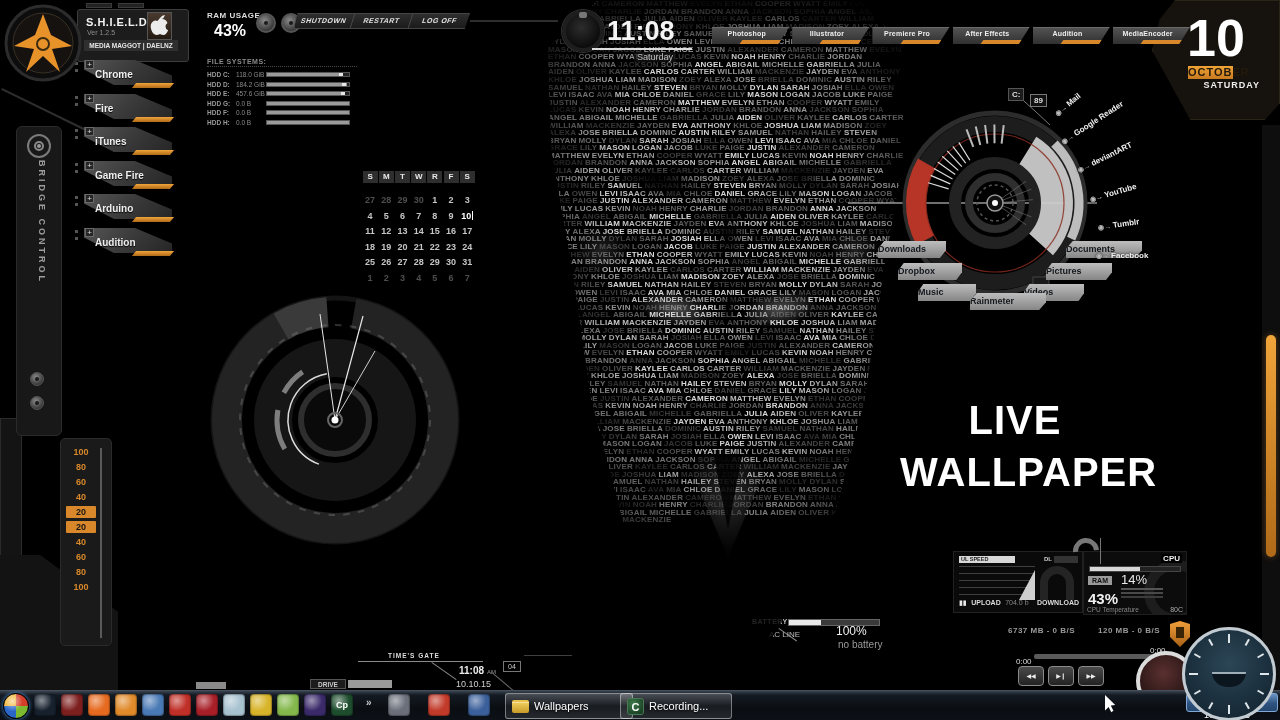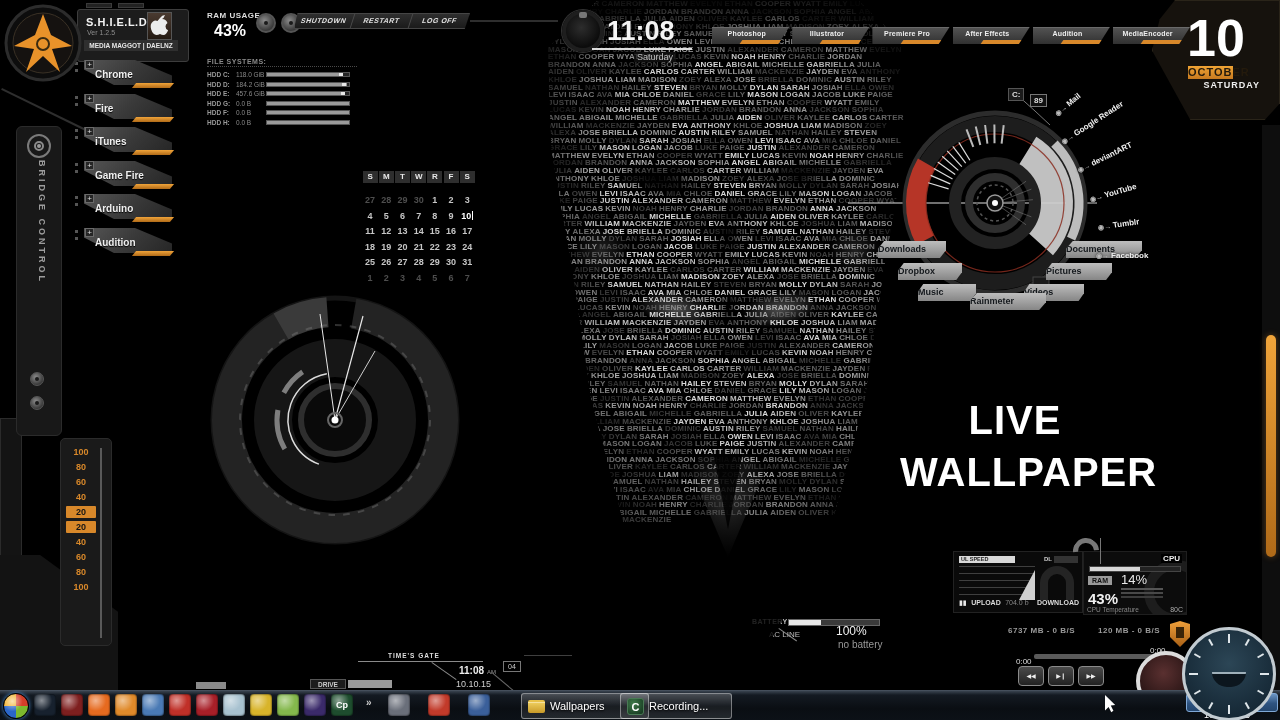--- a/index.html
+++ b/index.html
@@ -591,21 +591,21 @@
         <div class="tbi" style="background: radial-gradient(circle at 35% 30%, rgba(255, 255, 255, 0.5), rgba(255, 255, 255, 0) 50%), rgb(132, 184, 76);"></div>
         <div class="tbi" style="background: radial-gradient(circle at 35% 30%, rgba(255, 255, 255, 0.5), rgba(255, 255, 255, 0) 50%), rgb(58, 42, 106);"></div>
         <div class="tbi" style="background: radial-gradient(circle at 35% 30%, rgba(255, 255, 255, 0.5), rgba(255, 255, 255, 0) 50%), rgb(30, 77, 46);">Cp</div>
       </div>
     <div class="ab" style="left:366px;top:6px;font-size:10px;color:#ccc;font-weight:bold">»</div>
     <div id="tb-quick" style="position:absolute;left:388px;top:3px;display:flex;gap:18px">
         <div class="tbi" style="width: 22px; height: 22px; background: radial-gradient(circle at 35% 30%, rgba(255, 255, 255, 0.5), rgba(255, 255, 255, 0) 50%), rgb(106, 111, 122);"></div>
         <div class="tbi" style="width: 22px; height: 22px; background: radial-gradient(circle at 35% 30%, rgba(255, 255, 255, 0.5), rgba(255, 255, 255, 0) 50%), rgb(194, 58, 42);"></div>
         <div class="tbi" style="width: 22px; height: 22px; background: radial-gradient(circle at 35% 30%, rgba(255, 255, 255, 0.5), rgba(255, 255, 255, 0) 50%), rgb(58, 95, 154);"></div>
       </div>
-    <div class="tb-task" style="left:521px;width:128px">
+    <div class="tb-task" style="left:505px;width:128px">
       <div style="width:17px;height:13px;background:linear-gradient(#f0d060,#c89a28);border-radius:2px;border-top:2px solid #e8c24a;box-shadow:inset 0 1px 0 #fff6"></div>
       <span>Wallpapers</span>
     </div>
     <div class="tb-task" style="left:620px;width:112px">
       <div style="width:17px;height:17px;background:radial-gradient(circle at 35% 30%,#3f7a4a,#12331c);border-radius:3px;color:#fff;font-size:11px;font-weight:bold;text-align:center;line-height:16px;border:1px solid #4a7a55">C</div>
       <span>Recording...</span>
     </div>
     <div id="tray">
       
       

